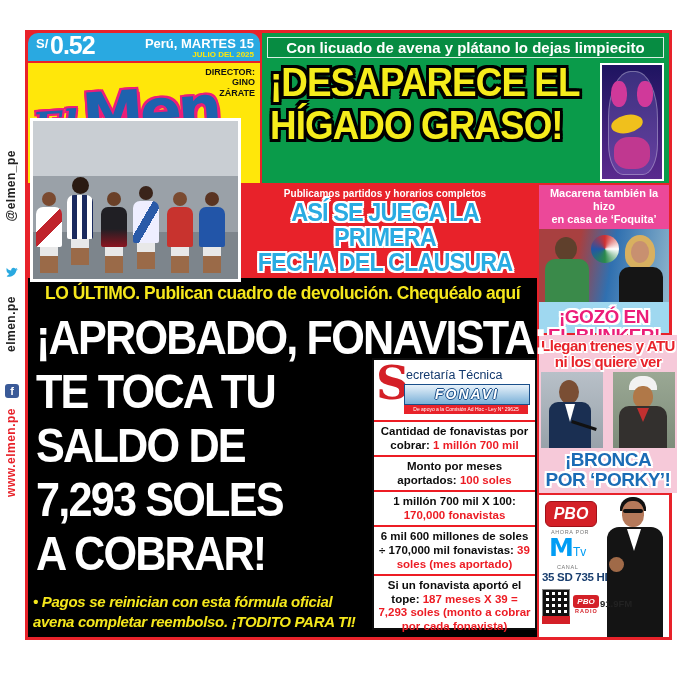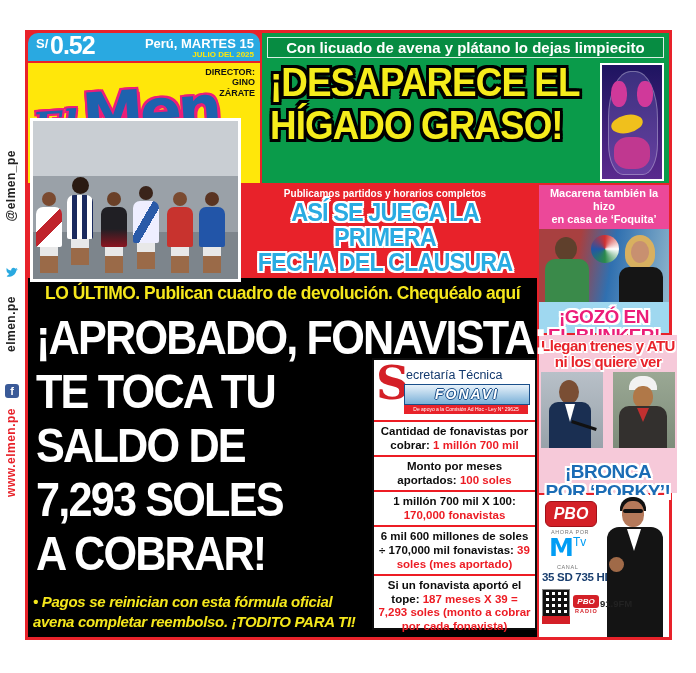--- a/index.html
+++ b/index.html
@@ -122,33 +122,33 @@
   .t-left{left:0;background:linear-gradient(#b8c0c8,#98a2aa);}
   .t-right{right:0;background:linear-gradient(#9aa894,#7e8c7a);}
   .t1-head{position:absolute;left:18px;top:8px;width:20px;height:24px;border-radius:50%;background:#7a4e34;}
   .t1-body{position:absolute;left:8px;top:30px;width:42px;height:46px;border-radius:9px 9px 0 0;background:#1a2f52;}
   .t1-shirt{position:absolute;left:24px;top:32px;width:10px;height:18px;background:#fff;clip-path:polygon(0 0,100% 0,50% 100%);}
   .t1-mic{position:absolute;left:30px;top:52px;width:26px;height:3px;background:#111;transform:rotate(18deg);}
   .t2-cap{position:absolute;left:16px;top:4px;width:28px;height:14px;border-radius:12px 12px 0 0;background:#f2f2f2;}
   .t2-head{position:absolute;left:20px;top:14px;width:20px;height:22px;border-radius:45%;background:#b07848;}
   .t2-body{position:absolute;left:6px;top:34px;width:48px;height:42px;border-radius:10px 10px 0 0;background:#33302e;}
   .t2-shirt{position:absolute;left:24px;top:36px;width:12px;height:14px;background:#c03030;clip-path:polygon(0 0,100% 0,50% 100%);}
-  .trains-headline{padding-top:14px;}
+  .trains-headline{padding-top:2px;}
   .trains-headline div{font-size:19px;line-height:20px;font-weight:bold;color:#1b6cb5;text-align:center;letter-spacing:-.5px;
     text-shadow:2px 0 #fff,-2px 0 #fff,0 2px #fff,0 -2px #fff,2px 2px #fff,-2px -2px #fff,2px -2px #fff,-2px 2px #fff;}
 
   
   .pbo-box{left:539px;top:495px;width:130px;height:142px;background:#fff;overflow:hidden;}
   .pbo-logo{position:absolute;left:6px;top:6px;width:50px;height:24px;background:#d42027;border-radius:6px;
             color:#fff;font-weight:bold;font-style:italic;font-size:16px;text-align:center;line-height:24px;
             border:1px solid #a01018;}
   .pbo-ahora{position:absolute;left:12px;top:34px;font-size:5.5px;color:#777;letter-spacing:.6px;}
   .pbo-m{position:absolute;left:10px;top:40px;font-size:25px;font-weight:bold;color:#019df4;line-height:25px;
          font-family:"DejaVu Sans",sans-serif;}
-  .pbo-tv{position:absolute;left:34px;top:40px;font-size:12px;color:#019df4;}
+  .pbo-tv{position:absolute;left:34px;top:50px;font-size:12px;color:#019df4;}
   .pbo-canal{position:absolute;left:18px;top:69px;font-size:5.5px;color:#777;letter-spacing:.6px;}
   .pbo-channels{position:absolute;left:3px;top:76px;font-size:11.5px;font-weight:bold;color:#1a3f6f;letter-spacing:-.3px;}
   .pbo-qr{position:absolute;left:3px;top:94px;width:26px;height:26px;border:1px solid #888;
     background:
       repeating-linear-gradient(0deg,#111 0 3px,transparent 3px 6px),
       repeating-linear-gradient(90deg,#111 0 3px,#fff 3px 6px);}
   .pbo-qr-strip{position:absolute;left:3px;top:121px;width:28px;height:8px;background:#d42027;}
   .pbo-radio{position:absolute;left:34px;top:100px;width:26px;height:13px;background:#d42027;border-radius:3px;
              color:#fff;font-size:8px;font-weight:bold;font-style:italic;text-align:center;line-height:13px;}
   .pbo-radio-label{position:absolute;left:36px;top:113px;font-size:5.5px;font-weight:bold;color:#d42027;letter-spacing:1px;}

